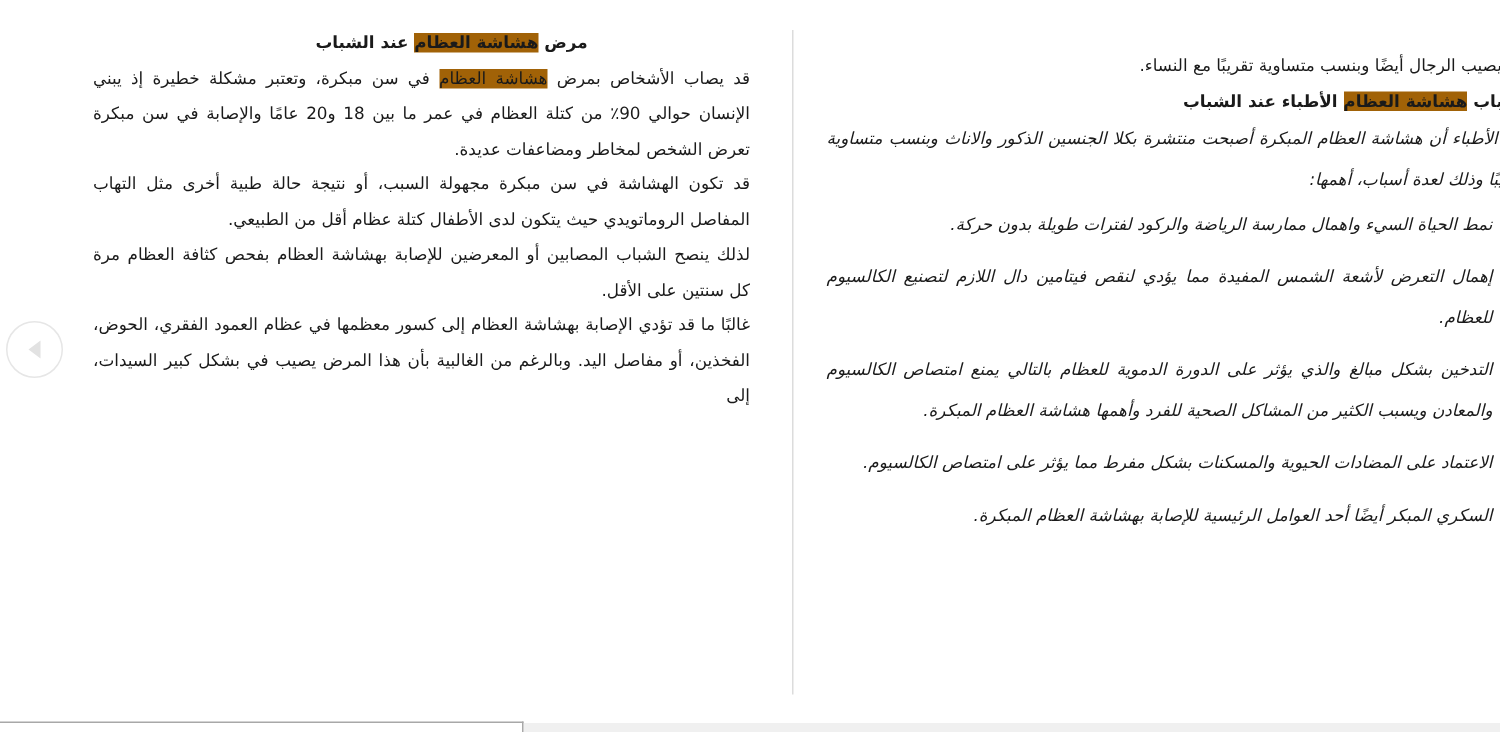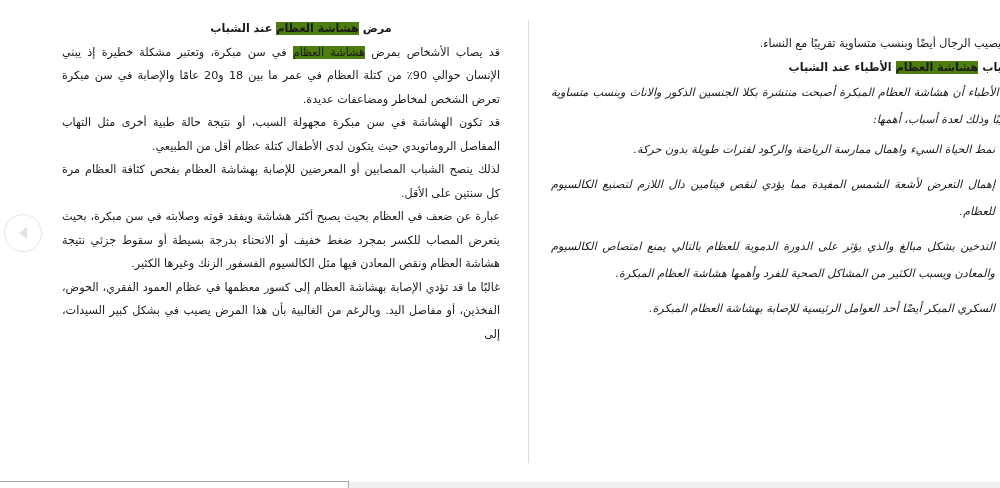--- a/index.html
+++ b/index.html
@@ -13,21 +13,21 @@
     direction:rtl; font-size:11.2px; line-height:23.5px;
   }
   .col-left { left:62px; width:438px; top:17px; }
   .col-right { left:532px; width:466px; top:32px;margin-left:19px; }
   .divider {
     position:absolute; left:528px; top:20px; width:1px; height:443px; background:#dcdcdc;
   }
   p { margin:0; text-align:justify; text-align-last:right; }
   .heading { font-weight:bold; }
   .heading.centered { text-align:center; text-align-last:center; padding-left:40px; }
-  .hl { background:#4d7c0f; }
+  .hl { background:#a16207; }
   ul { margin:0; padding:0 22px 0 0; list-style:none;font-style:italic; }
   ul li { position:relative; text-align:justify; text-align-last:right; margin-bottom:8px; line-height:27px; }
   ul li::before {
     content:"\2022"; position:absolute; right:-14px; top:0; font-size:13px;
   }
   .intro-line { margin-bottom:3px;font-style:italic; }
   .nav-prev {
     position:absolute; left:4px; top:214px; width:38px; height:38px; border-radius:50%;
     border:1.5px solid #e6e6e6; background:#ffffff; box-sizing:border-box;
     display:flex; align-items:center; justify-content:center; cursor:pointer;
@@ -42,34 +42,34 @@
   }
 </style>
 </head>
 <body>
 
 <div class="page col-left">
   <p class="heading centered"><span>مرض </span><span class="hl">هشاشة العظام</span><span> عند الشباب</span></p>
   <p><span>قد يصاب الأشخاص بمرض </span><span class="hl">هشاشة العظام</span><span> في سن مبكرة، وتعتبر مشكلة خطيرة إذ يبني الإنسان حوالي 90٪ من كتلة العظام في عمر ما بين 18 و20 عامًا والإصابة في سن مبكرة تعرض الشخص لمخاطر ومضاعفات عديدة.</span></p>
   <p>قد تكون الهشاشة في سن مبكرة مجهولة السبب، أو نتيجة حالة طبية أخرى مثل التهاب المفاصل الروماتويدي حيث يتكون لدى الأطفال كتلة عظام أقل من الطبيعي.</p>
   <p>لذلك ينصح الشباب المصابين أو المعرضين للإصابة بهشاشة العظام بفحص كثافة العظام مرة كل سنتين على الأقل.</p>
-  <p>عبارة عن ضعف في العظام بحيث يصبح أكثر هشاشة ويفقد قوته وصلابته في سن مبكرة، بحيث يتعرض المصاب للكسر بمجرد ضغط خفيف أو الانحناء بدرجة بسيطة أو سقوط جزئي نتيجة هشاشة العظام ونقص المعادن فيها مثل الكالسيوم الفسفور الزنك وغيرها الكثير.</p>
   <p>غالبًا ما قد تؤدي الإصابة بهشاشة العظام إلى كسور معظمها في عظام العمود الفقري، الحوض، الفخذين، أو مفاصل اليد. وبالرغم من الغالبية بأن هذا المرض يصيب في بشكل كبير السيدات، إلى</p>
 </div>
 
 <div class="divider"></div>
 
 <div class="page col-right">
   <p>أنه يصيب الرجال أيضًا وبنسب متساوية تقريبًا مع النساء.</p>
   <p class="heading"><span>أسباب </span><span class="hl">هشاشة العظام</span><span> الأطباء عند الشباب</span></p>
   <p class="intro-line" style="line-height:27px;">أكد الأطباء أن هشاشة العظام المبكرة أصبحت منتشرة بكلا الجنسين الذكور والاناث وبنسب متساوية تقريبًا وذلك لعدة أسباب، أهمها:</p>
   <ul>
     <li>نمط الحياة السيء واهمال ممارسة الرياضة والركود لفترات طويلة بدون حركة.</li>
     <li>إهمال التعرض لأشعة الشمس المفيدة مما يؤدي لنقص فيتامين دال اللازم لتصنيع الكالسيوم للعظام.</li>
     <li>التدخين بشكل مبالغ والذي يؤثر على الدورة الدموية للعظام بالتالي يمنع امتصاص الكالسيوم والمعادن ويسبب الكثير من المشاكل الصحية للفرد وأهمها هشاشة العظام المبكرة.</li>
+    <li>الاعتماد على المضادات الحيوية والمسكنات بشكل مفرط مما يؤثر على امتصاص الكالسيوم.</li>
     <li>السكري المبكر أيضًا أحد العوامل الرئيسية للإصابة بهشاشة العظام المبكرة.</li>
   </ul>
 </div>
 
 <div class="nav-prev">
   <span>
     <svg width="12" height="14" viewBox="0 0 12 14">
         <path d="M10 1 L2 7 L10 13 Z" fill="#e2e2e2"></path>
       </svg>
   </span>

